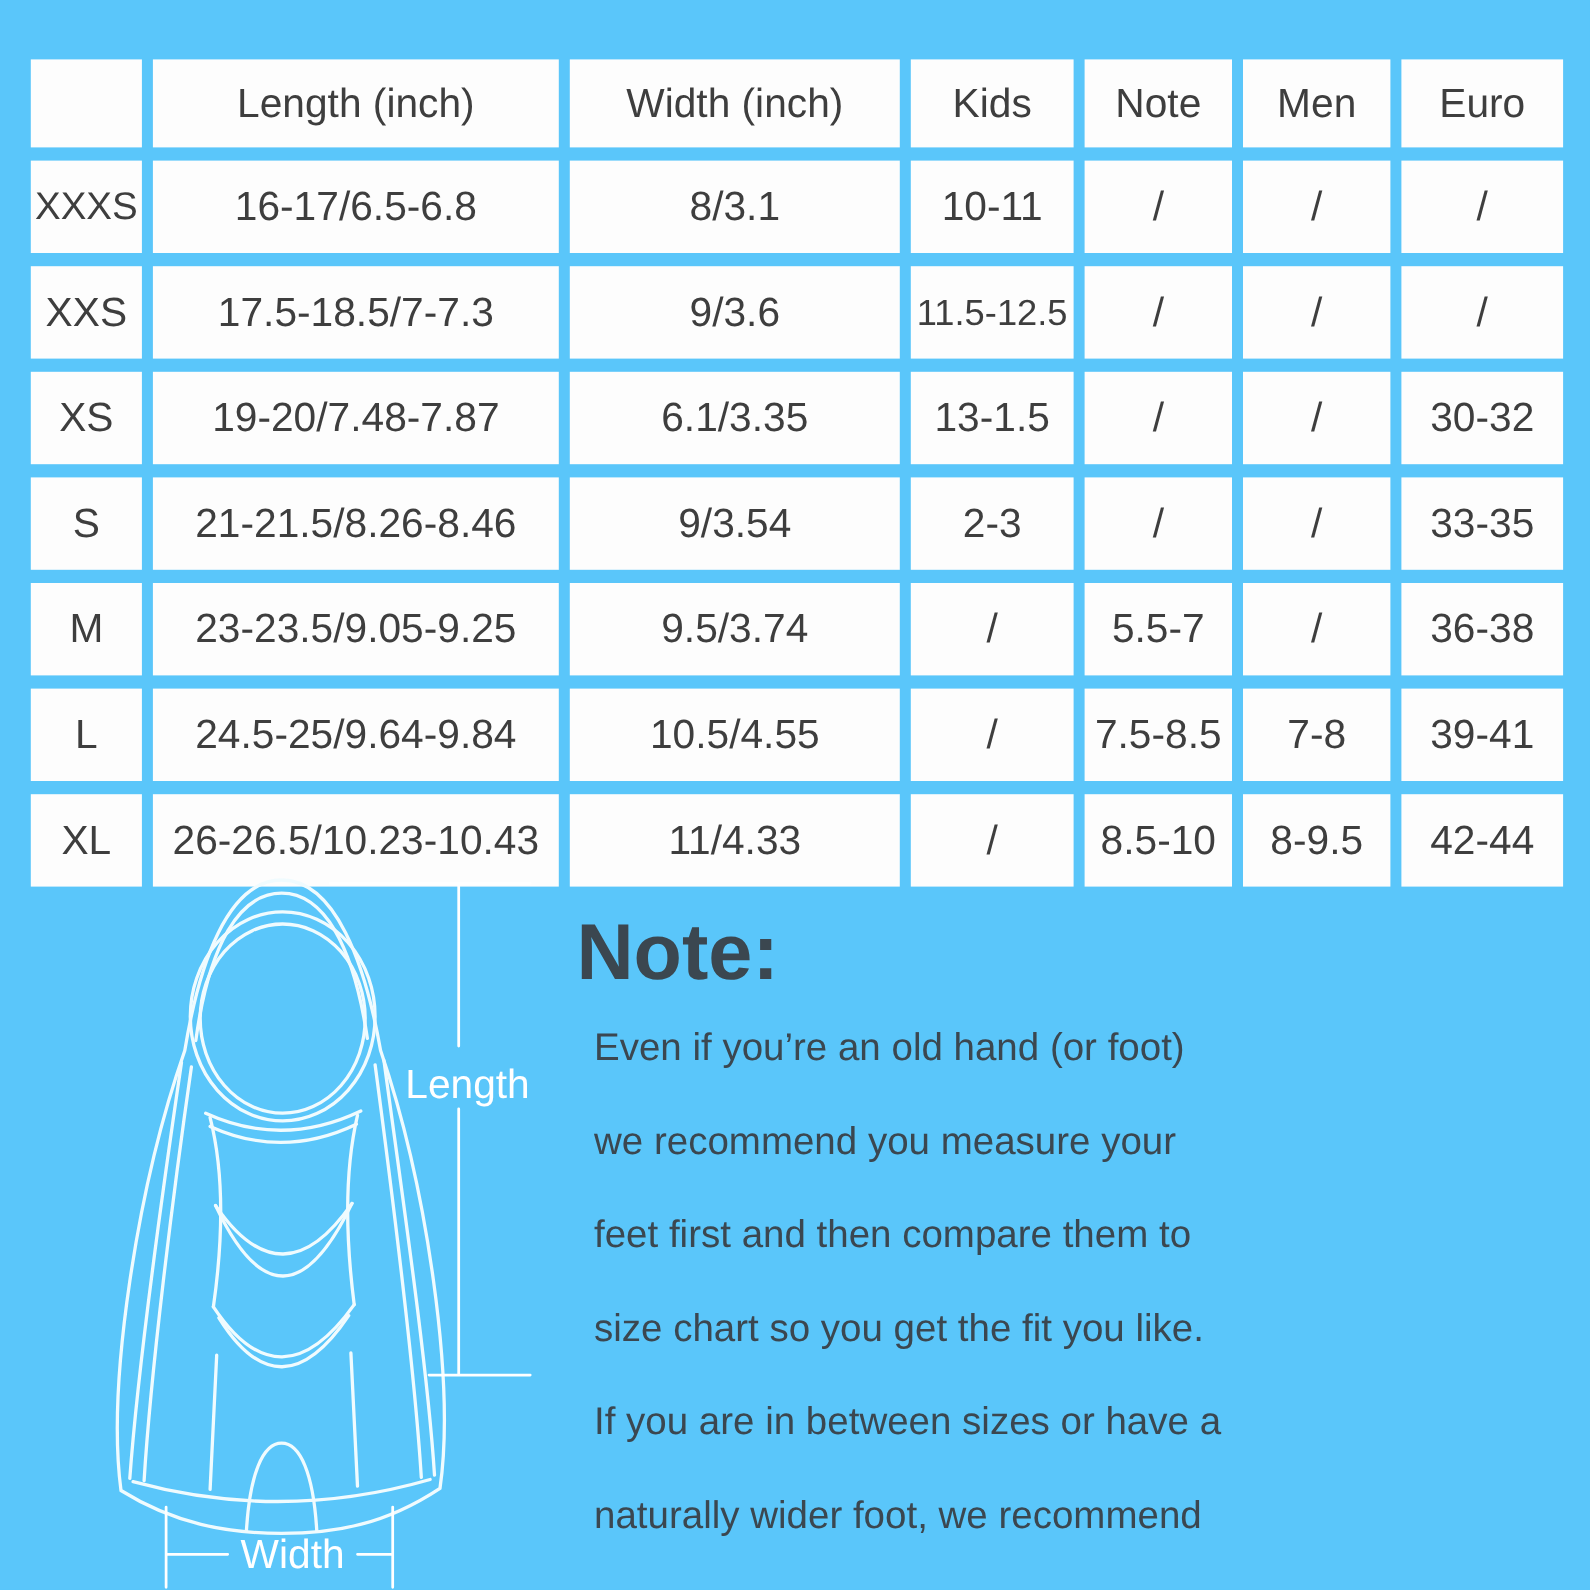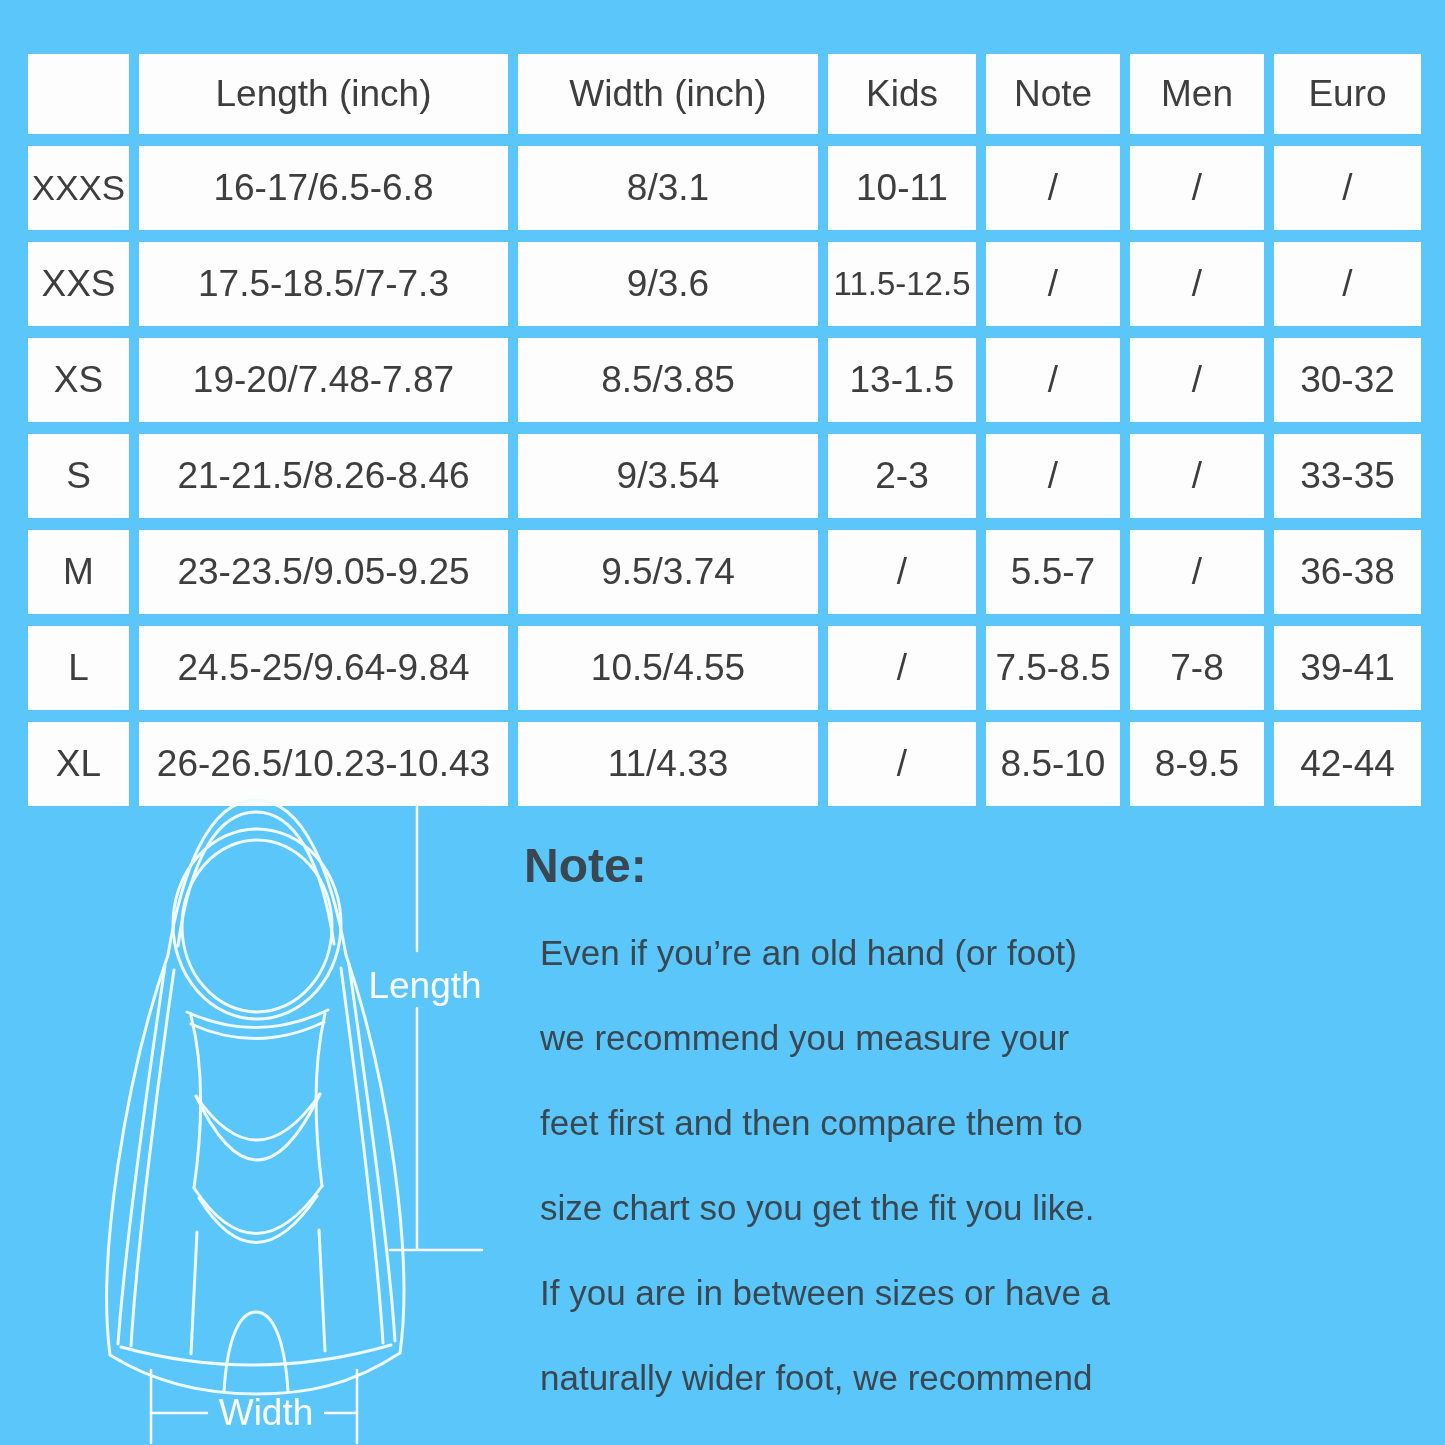--- a/index.html
+++ b/index.html
@@ -23,21 +23,21 @@
     background:#fdfdfd;
     display:flex;align-items:center;justify-content:center;
     font-size:37px;color:#3e3e3e;
     white-space:nowrap;overflow:hidden;
     padding:0 4px;box-sizing:border-box;
   }
   .cell.hdr{font-size:37px;}
 
   
   .note{position:absolute;left:524px;top:830px;width:580px;color:#3b4750;}
-  .note-title{font-size:48px;font-weight:bold;line-height:72px;margin:0 0 12px 0;}
+  .note-title{font-size:72px;font-weight:bold;line-height:72px;margin:0 0 12px 0;}
   .note-line{font-size:35px;line-height:69px;margin:16px;white-space:nowrap;}
 
   
   .fin{position:absolute;left:85px;top:788px;}
   .fin path, .fin ellipse{fill:none;stroke:#f0fbfe;stroke-width:3;stroke-linecap:round;}
   .fin .dim{stroke:#ffffff;stroke-width:2.5;}
   .fin text{fill:#ffffff;font-family:"Liberation Sans",sans-serif;font-size:37px;}
 </style>
 </head>
 <body>
@@ -64,21 +64,21 @@
     <div class="cell">XXS</div>
     <div class="cell">17.5-18.5/7-7.3</div>
     <div class="cell">9/3.6</div>
     <div class="cell" style="font-size: 33px;">11.5-12.5</div>
     <div class="cell">/</div>
     <div class="cell">/</div>
     <div class="cell">/</div>
 
     <div class="cell">XS</div>
     <div class="cell">19-20/7.48-7.87</div>
-    <div class="cell">8.5/3.85</div>
+    <div class="cell">6.1/3.35</div>
     <div class="cell">13-1.5</div>
     <div class="cell">/</div>
     <div class="cell">/</div>
     <div class="cell">30-32</div>
 
     <div class="cell">S</div>
     <div class="cell">21-21.5/8.26-8.46</div>
     <div class="cell">9/3.54</div>
     <div class="cell">2-3</div>
     <div class="cell">/</div>

